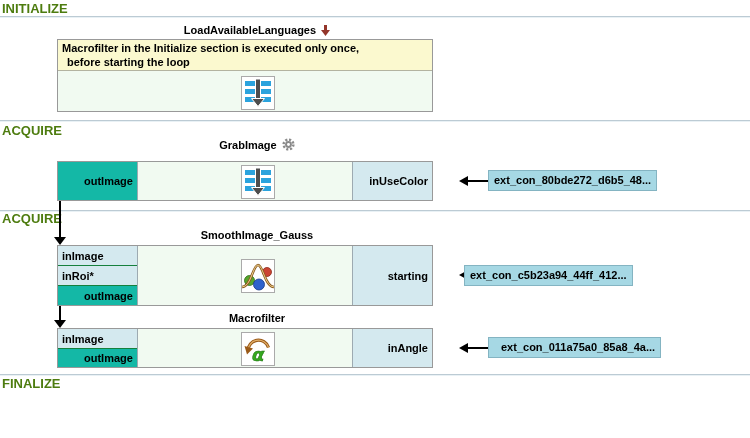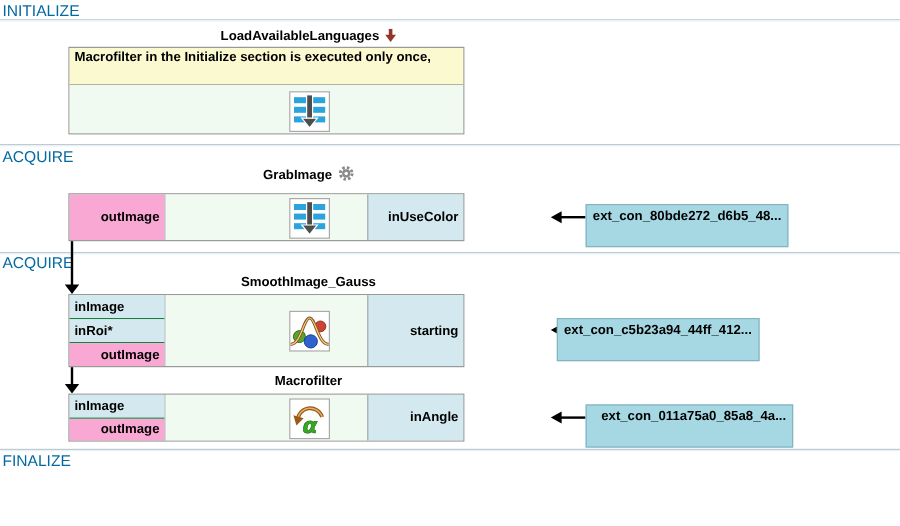--- a/index.html
+++ b/index.html
@@ -1,66 +1,66 @@
 <!DOCTYPE html>
 <html><head>
 <meta charset="utf-8">
 <style>
   html,body{margin:0;padding:0;background:#ffffff;}
   .canvas{
     position:relative;width:750px;height:438px;background:#ffffff;
     font-family:"Liberation Sans",sans-serif;color:#000;overflow:hidden;
   }
   .section-label{
-    position:absolute;left:2px;font-size:13px;font-weight:400;color:#0369a1;
+    position:absolute;left:2px;font-size:13px;font-weight:700;color:#4d7c0f;
     white-space:nowrap;z-index:1;
   }
   .divider{
     position:absolute;left:0;width:750px;height:2px;
     background:linear-gradient(180deg,#bccbd4 0,#bccbd4 50%,#e9f1f5 50%,#e9f1f5 100%);
     z-index:0;
   }
   .block-title{
     position:absolute;left:57px;width:400px;text-align:center;
     font-size:11px;font-weight:700;white-space:nowrap;z-index:2;
   }
   .block-title svg{vertical-align:-2px;margin-left:2px;}
   .block{
-    position:absolute;left:57px;width:330px;border:1px solid #999999;
+    position:absolute;left:57px;width:376px;border:1px solid #999999;
     background:#f1faf1;box-sizing:border-box;z-index:2;
   }
   .comment{
     position:absolute;left:0;right:0;top:0;height:31px;background:#fbf9cf;
     border-bottom:1px solid #b3b3a0;font-size:11px;font-weight:700;
     line-height:14px;padding:1px 0 0 4px;box-sizing:border-box;
   }
   .comment .l2{padding-left:5px;}
   .body-area{position:absolute;left:0;right:0;bottom:0;background:#f1faf1;}
   .port-col{position:absolute;left:0;top:0;bottom:0;width:80px;border-right:1px solid #9daab1;box-sizing:border-box;}
   .port-row{
     height:20px;box-sizing:border-box;border-bottom:1px solid #15803d;
     background:#d4e9ef;font-size:11px;font-weight:700;
     display:flex;align-items:center;padding-left:4px;
   }
   .port-row:last-child{border-bottom:none;}
-  .port-row.out{background:#f9a8d4;padding-left:26px;}
+  .port-row.out{background:#14b8a6;padding-left:26px;}
   .port-right{
     position:absolute;right:0;top:0;bottom:0;width:80px;border-left:1px solid #9daab1;
     box-sizing:border-box;background:#d4e9ef;font-size:11px;font-weight:700;
     display:flex;align-items:center;justify-content:flex-end;padding-right:4px;
   }
   .mid{position:absolute;left:80px;right:80px;top:0;bottom:0;background:#f1faf1;}
   .icon-box{
     position:absolute;width:32px;height:32px;background:#ffffff;
     border:1px solid #aaaaaa;box-sizing:content-box;z-index:3;
   }
   .ext-label{
     position:absolute;background:#a6d8e4;border:1px solid #84b4c2;
     font-size:11px;font-weight:700;line-height:13px;padding:3px 5px;
-    white-space:nowrap;z-index:2;box-sizing:border-box;height:36px;
+    white-space:nowrap;z-index:2;box-sizing:border-box;height:21px;
   }
   .hline{position:absolute;height:2px;background:#000;z-index:2;}
   .vline{position:absolute;width:2px;background:#000;z-index:2;}
   .arrow-left{
     position:absolute;width:0;height:0;z-index:2;
     border-top:5px solid transparent;border-bottom:5px solid transparent;
     border-right:9px solid #000;
   }
   .arrow-down{
     position:absolute;width:0;height:0;z-index:2;
@@ -80,20 +80,21 @@
     <span>LoadAvailableLanguages</span>
     <svg width="9" height="11" viewBox="0 0 9 11">
       <rect x="3" y="0" width="3" height="6" fill="#93352a"></rect>
       <polygon points="0,5 9,5 4.5,11" fill="#93352a"></polygon>
     </svg>
   </div>
 
   <div class="block" style="top:39px;height:73px;">
     <div class="comment">
       <div class="l1">Macrofilter in the Initialize section is executed only once,</div>
+      <div class="l2">before starting the loop</div>
     </div>
     <div class="body-area" style="top:31px;"></div>
     <div class="icon-box" style="left:183px;top:36px;">
       <svg width="32" height="32" viewBox="0 0 32 32">
         <rect x="3" y="4" width="26" height="5" fill="#2ba3dd"></rect>
         <rect x="3" y="12" width="26" height="5" fill="#2ba3dd"></rect>
         <rect x="3" y="20" width="26" height="5" fill="#2ba3dd"></rect>
         <rect x="13.5" y="2" width="5" height="20" fill="#4d4d4d" stroke="#ffffff" stroke-width="1"></rect>
         <polygon points="9.5,21.5 22.5,21.5 16,29.5" fill="#4d4d4d" stroke="#ffffff" stroke-width="1"></polygon>
       </svg>

